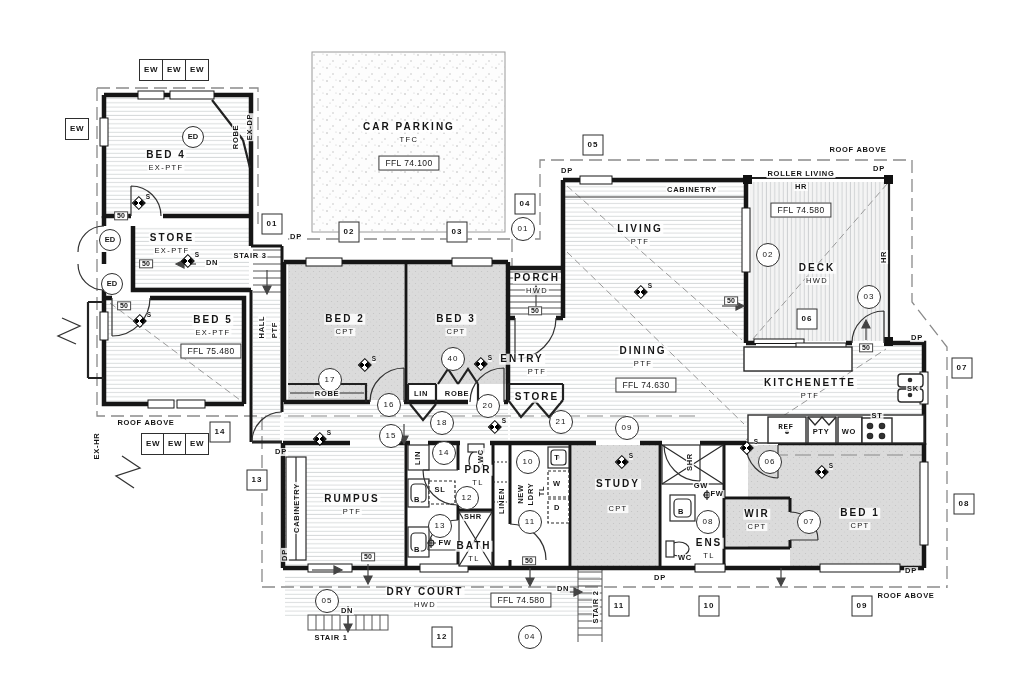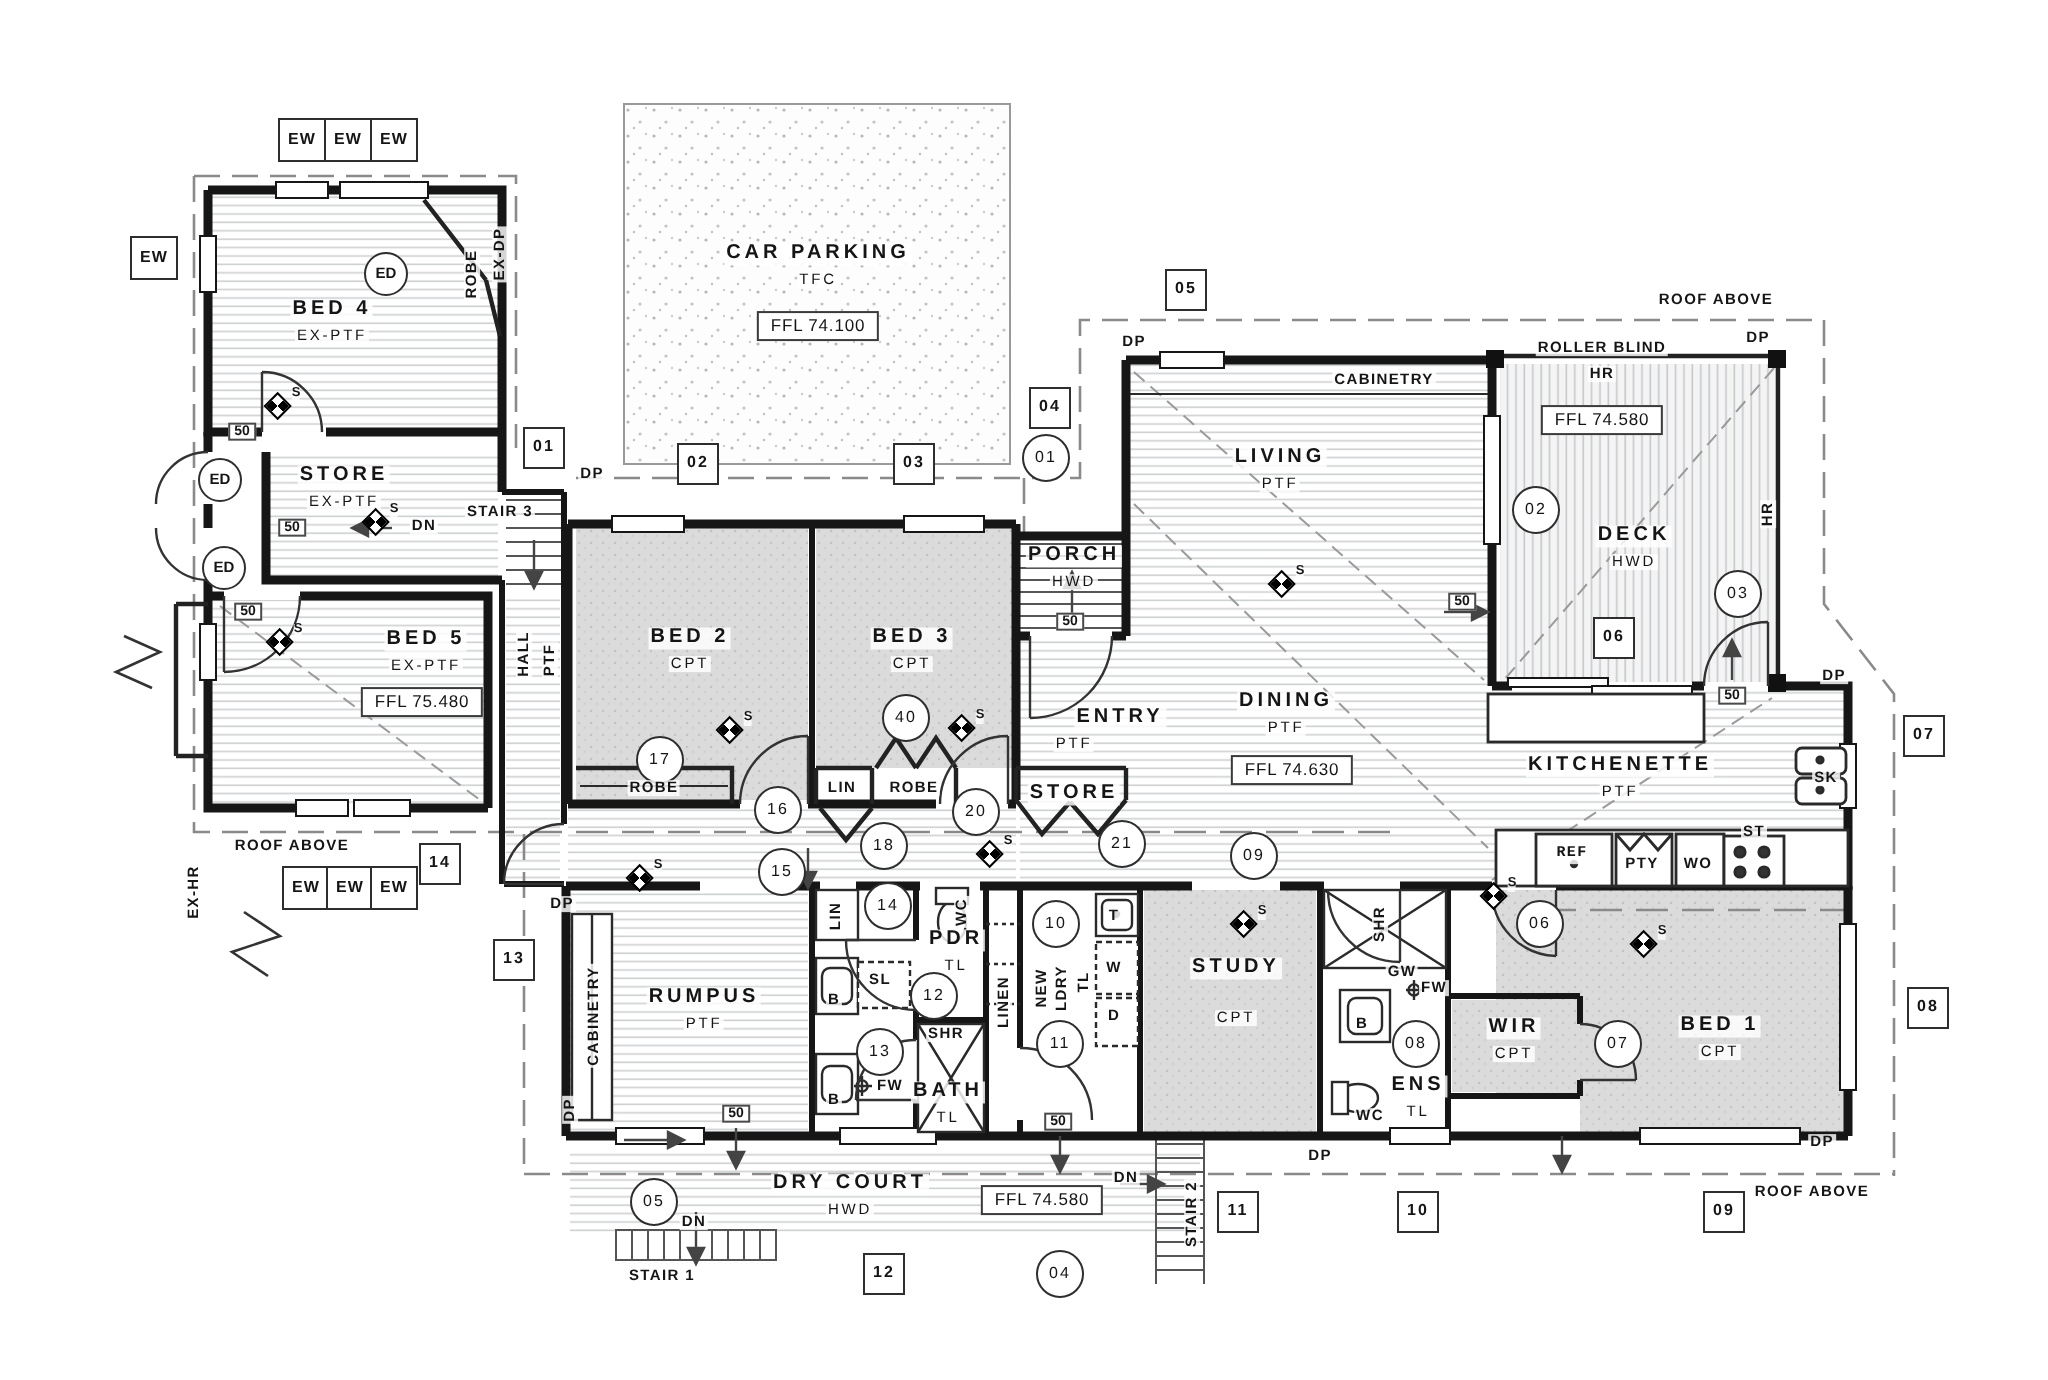--- a/index.html
+++ b/index.html
@@ -291,21 +291,21 @@
       <div class="room1 lbl" style="left: 640px; top: 229px;">LIVING</div>
       <div class="room2 lbl" style="left: 640px; top: 242px;">PTF</div>
       <div class="room1 lbl" style="left: 817px; top: 268px;">DECK</div>
       <div class="room2 lbl" style="left: 817px; top: 281px;">HWD</div>
       <div class="room1 lbl" style="left: 345px; top: 319px;">BED 2</div>
       <div class="room2 lbl" style="left: 345px; top: 332px;">CPT</div>
       <div class="room1 lbl" style="left: 456px; top: 319px;">BED 3</div>
       <div class="room2 lbl" style="left: 456px; top: 332px;">CPT</div>
       <div class="room1 lbl" style="left: 537px; top: 278px;">PORCH</div>
       <div class="room2 lbl" style="left: 537px; top: 291px;">HWD</div>
-      <div class="room1 lbl" style="left: 560px; top: 359px;">ENTRY</div>
+      <div class="room1 lbl" style="left: 522px; top: 359px;">ENTRY</div>
       <div class="room2 lbl" style="left: 537px; top: 372px;">PTF</div>
       <div class="room1 lbl" style="left: 537px; top: 397px;">STORE</div>
       <div class="room1 lbl" style="left: 643px; top: 351px;">DINING</div>
       <div class="room2 lbl" style="left: 643px; top: 364px;">PTF</div>
       <div class="room1 lbl" style="left: 810px; top: 383px;">KITCHENETTE</div>
       <div class="room2 lbl" style="left: 810px; top: 396px;">PTF</div>
       <div class="room1 lbl" style="left: 352px; top: 499px;">RUMPUS</div>
       <div class="room2 lbl" style="left: 352px; top: 512px;">PTF</div>
       <div class="room1 lbl" style="left: 478px; top: 470px;">PDR</div>
       <div class="room2 lbl" style="left: 478px; top: 483px;">TL</div>
@@ -375,21 +375,21 @@
       <div class="b50 lbl" style="left: 146px; top: 264px;">50</div>
       <div class="b50 lbl" style="left: 124px; top: 306px;">50</div>
       <div class="b50 lbl" style="left: 535px; top: 311px;">50</div>
       <div class="b50 lbl" style="left: 731px; top: 301px;">50</div>
       <div class="b50 lbl" style="left: 866px; top: 348px;">50</div>
       <div class="b50 lbl" style="left: 368px; top: 557px;">50</div>
       <div class="b50 lbl" style="left: 529px; top: 561px;">50</div>
       <div class="note lbl" style="left: 858px; top: 150px;">ROOF ABOVE</div>
       <div class="note lbl" style="left: 146px; top: 423px;">ROOF ABOVE</div>
       <div class="note lbl" style="left: 906px; top: 596px;">ROOF ABOVE</div>
-      <div class="note lbl" style="left: 801px; top: 174px;">ROLLER BLIND</div>
+      <div class="note lbl" style="left: 801px; top: 174px;">ROLLER LIVING</div>
       <div class="note lbl" style="left: 801px; top: 187px;">HR</div>
       <div class="note lbl rot" style="left: 884px; top: 257px;">HR</div>
       <div class="note lbl" style="left: 692px; top: 190px;">CABINETRY</div>
       <div class="note lbl rot" style="left: 297px; top: 508px;">CABINETRY</div>
       <div class="note lbl" style="left: 250px; top: 256px;">STAIR 3</div>
       <div class="note lbl" style="left: 331px; top: 638px;">STAIR 1</div>
       <div class="note lbl rot" style="left: 596px; top: 607px;">STAIR 2</div>
       <div class="note lbl rot" style="left: 262px; top: 327px;">HALL</div>
       <div class="note lbl rot" style="left: 275px; top: 330px;">PTF</div>
       <div class="note lbl rot" style="left: 236px; top: 137px;">ROBE</div>

